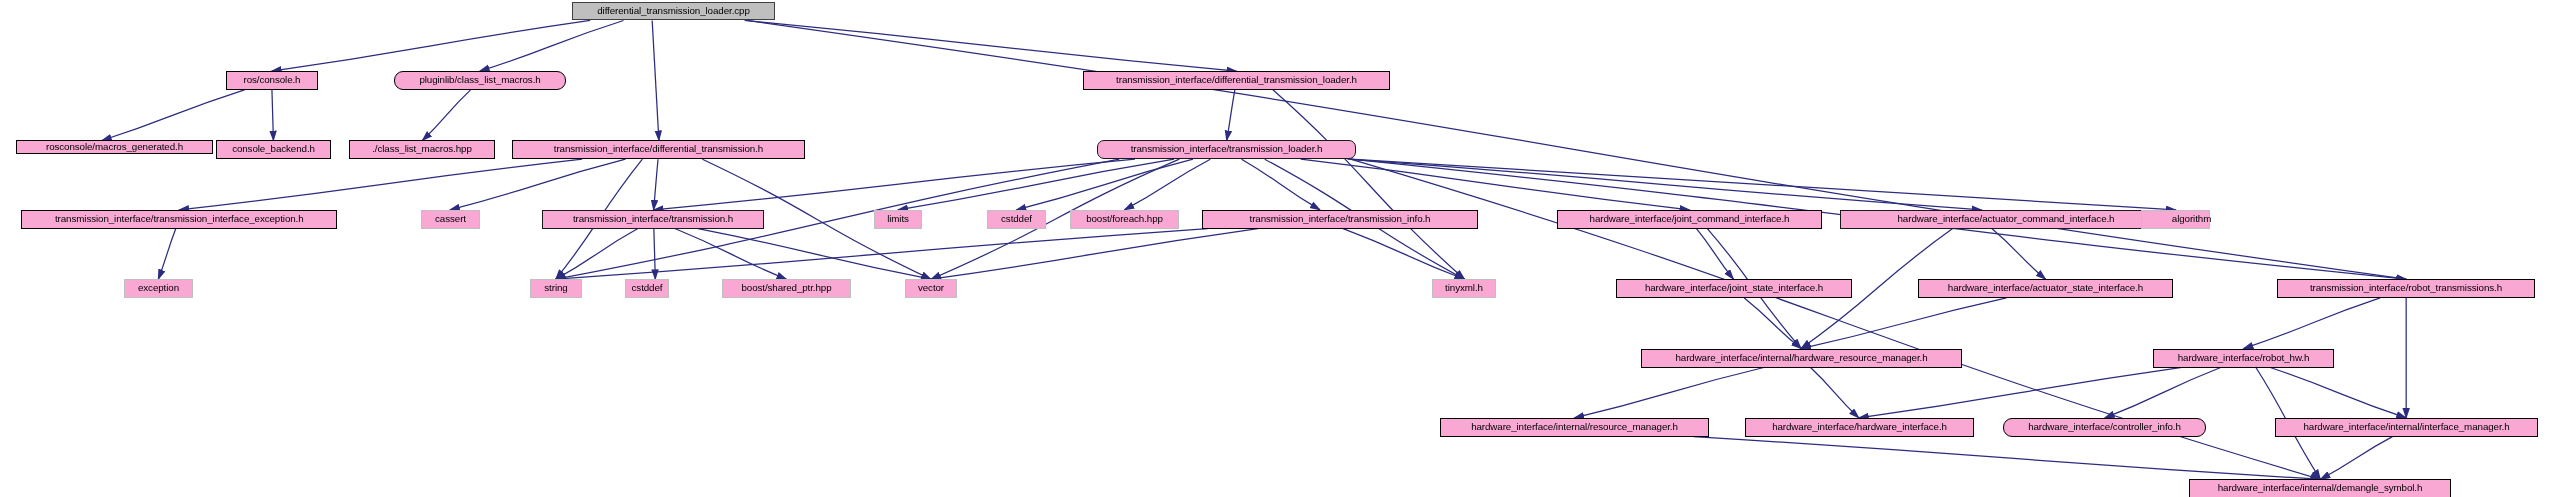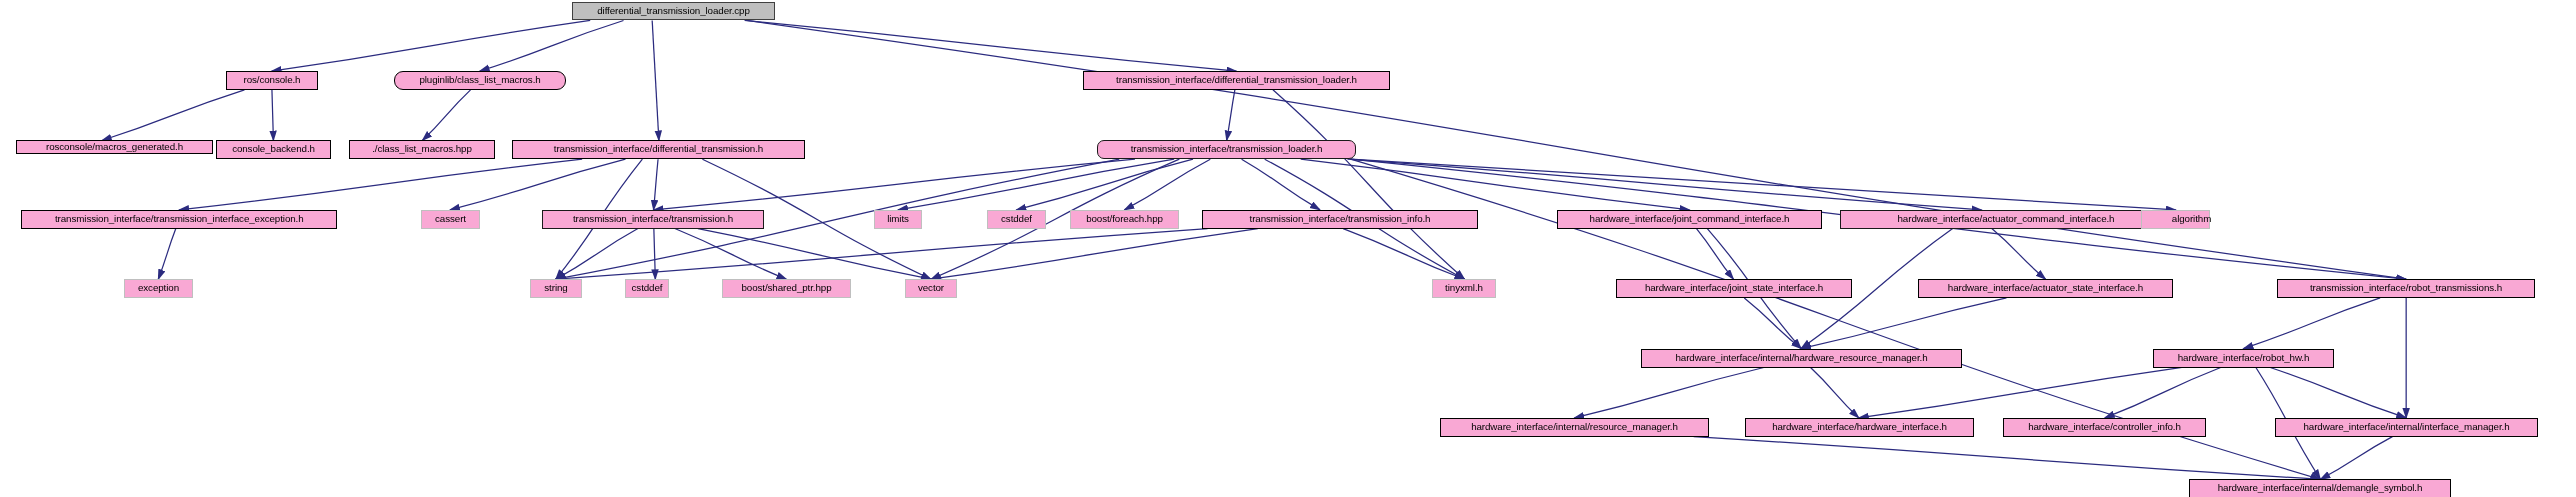--- a/index.html
+++ b/index.html
@@ -172,21 +172,21 @@
       </div>
       <div class="node proj" style="left: 2153px; top: 349px; width: 181px; height: 18.7px;">
         <span class="lbl">hardware_interface/robot_hw.h</span>
       </div>
       <div class="node proj" style="left: 1440px; top: 418px; width: 269px; height: 18.7px;">
         <span class="lbl">hardware_interface/internal/resource_manager.h</span>
       </div>
       <div class="node proj" style="left: 1745px; top: 418px; width: 229px; height: 18.7px;">
         <span class="lbl">hardware_interface/hardware_interface.h</span>
       </div>
-      <div class="node proj" style="left: 2003px; top: 418px; width: 203px; height: 18.7px;">
+      <div class="node proj" style="left: 2003px; top: 418px; width: 203px; height: 18.7px; border-radius: 9px;">
         <span class="lbl">hardware_interface/controller_info.h</span>
       </div>
       <div class="node proj" style="left: 2275px; top: 418px; width: 263px; height: 18.7px;">
         <span class="lbl">hardware_interface/internal/interface_manager.h</span>
       </div>
       <div class="node proj" style="left: 2189px; top: 479px; width: 262px; height: 18.7px;">
         <span class="lbl">hardware_interface/internal/demangle_symbol.h</span>
       </div>
     </div>
 </div>

